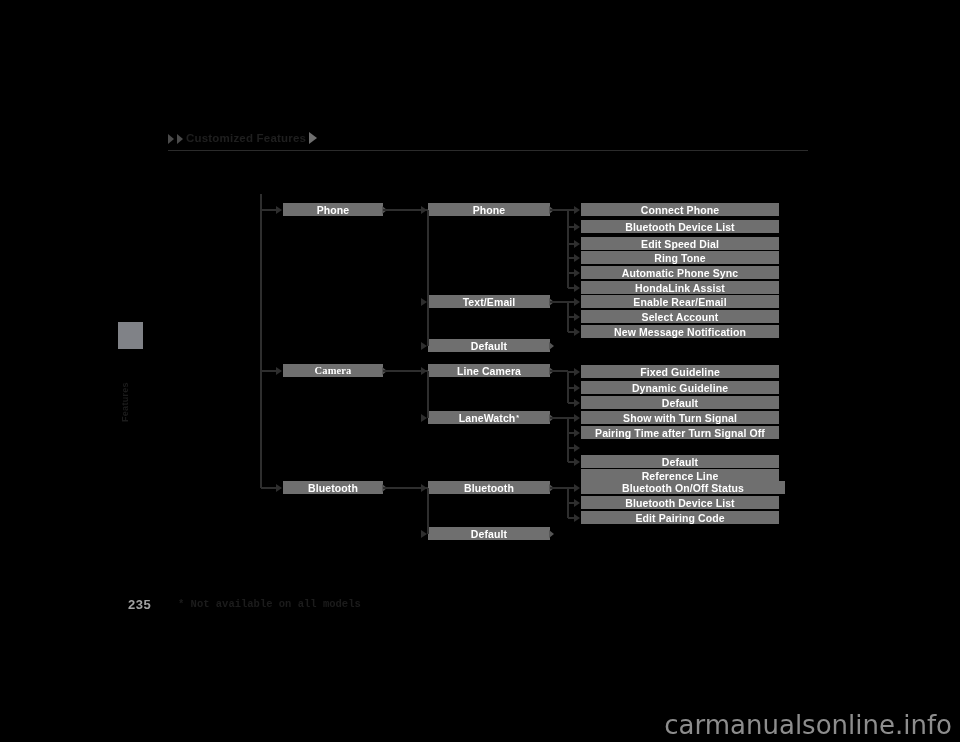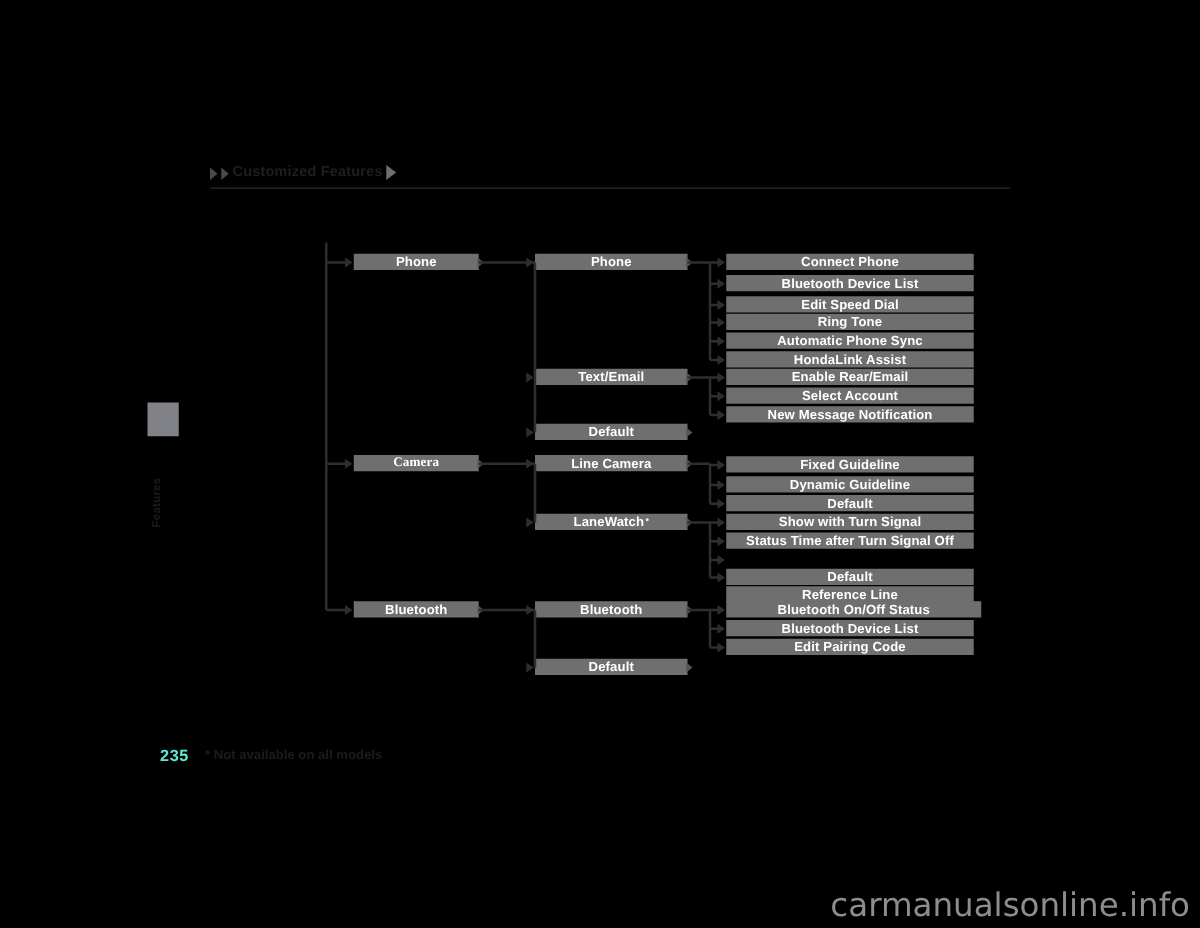--- a/index.html
+++ b/index.html
@@ -89,31 +89,32 @@
     white-space: nowrap;
   }
 
   
   #page-number {
     position: absolute;
     left: 128px;
     top: 597px;
     font-size: 13px;
     font-weight: bold;
-    color: #5eead4;
+    color: #a3a3a3;
     letter-spacing: 0.5px;
   }
   #footnote {
     position: absolute;
-    left: 164px;
+    left: 178px;
     top: 598px;
     font-size: 10.5px;
     font-weight: bold;
     color: #1c1c1c;
     white-space: nowrap;
+    font-family: Liberation Mono, monospace;
   }
 
   
   #watermark {
     position: absolute;
     right: 8px;
     bottom: 2px;
     font-size: 26px;
     color: #8d8d8d;
     font-family: "DejaVu Sans", sans-serif;
@@ -253,21 +254,21 @@
       <div class="node" style="left: 581px; top: 381px; width: 198px;">
         <span>Dynamic Guideline</span>
       </div>
       <div class="node" style="left: 581px; top: 396px; width: 198px;">
         <span>Default</span>
       </div>
       <div class="node" style="left: 581px; top: 411px; width: 198px;">
         <span>Show with Turn Signal</span>
       </div>
       <div class="node" style="left: 581px; top: 426px; width: 198px;">
-        <span>Status Time after Turn Signal Off</span>
+        <span>Pairing Time after Turn Signal Off</span>
       </div>
       <div class="node" style="left: 581px; top: 441px; width: 198px; margin-top: 28px;">
         <span>Reference Line</span>
       </div>
       <div class="node" style="left: 581px; top: 455px; width: 198px;">
         <span>Default</span>
       </div>
       <div class="node" style="left: 581px; top: 481px; width: 204px;">
         <span>Bluetooth On/Off Status</span>
       </div>

